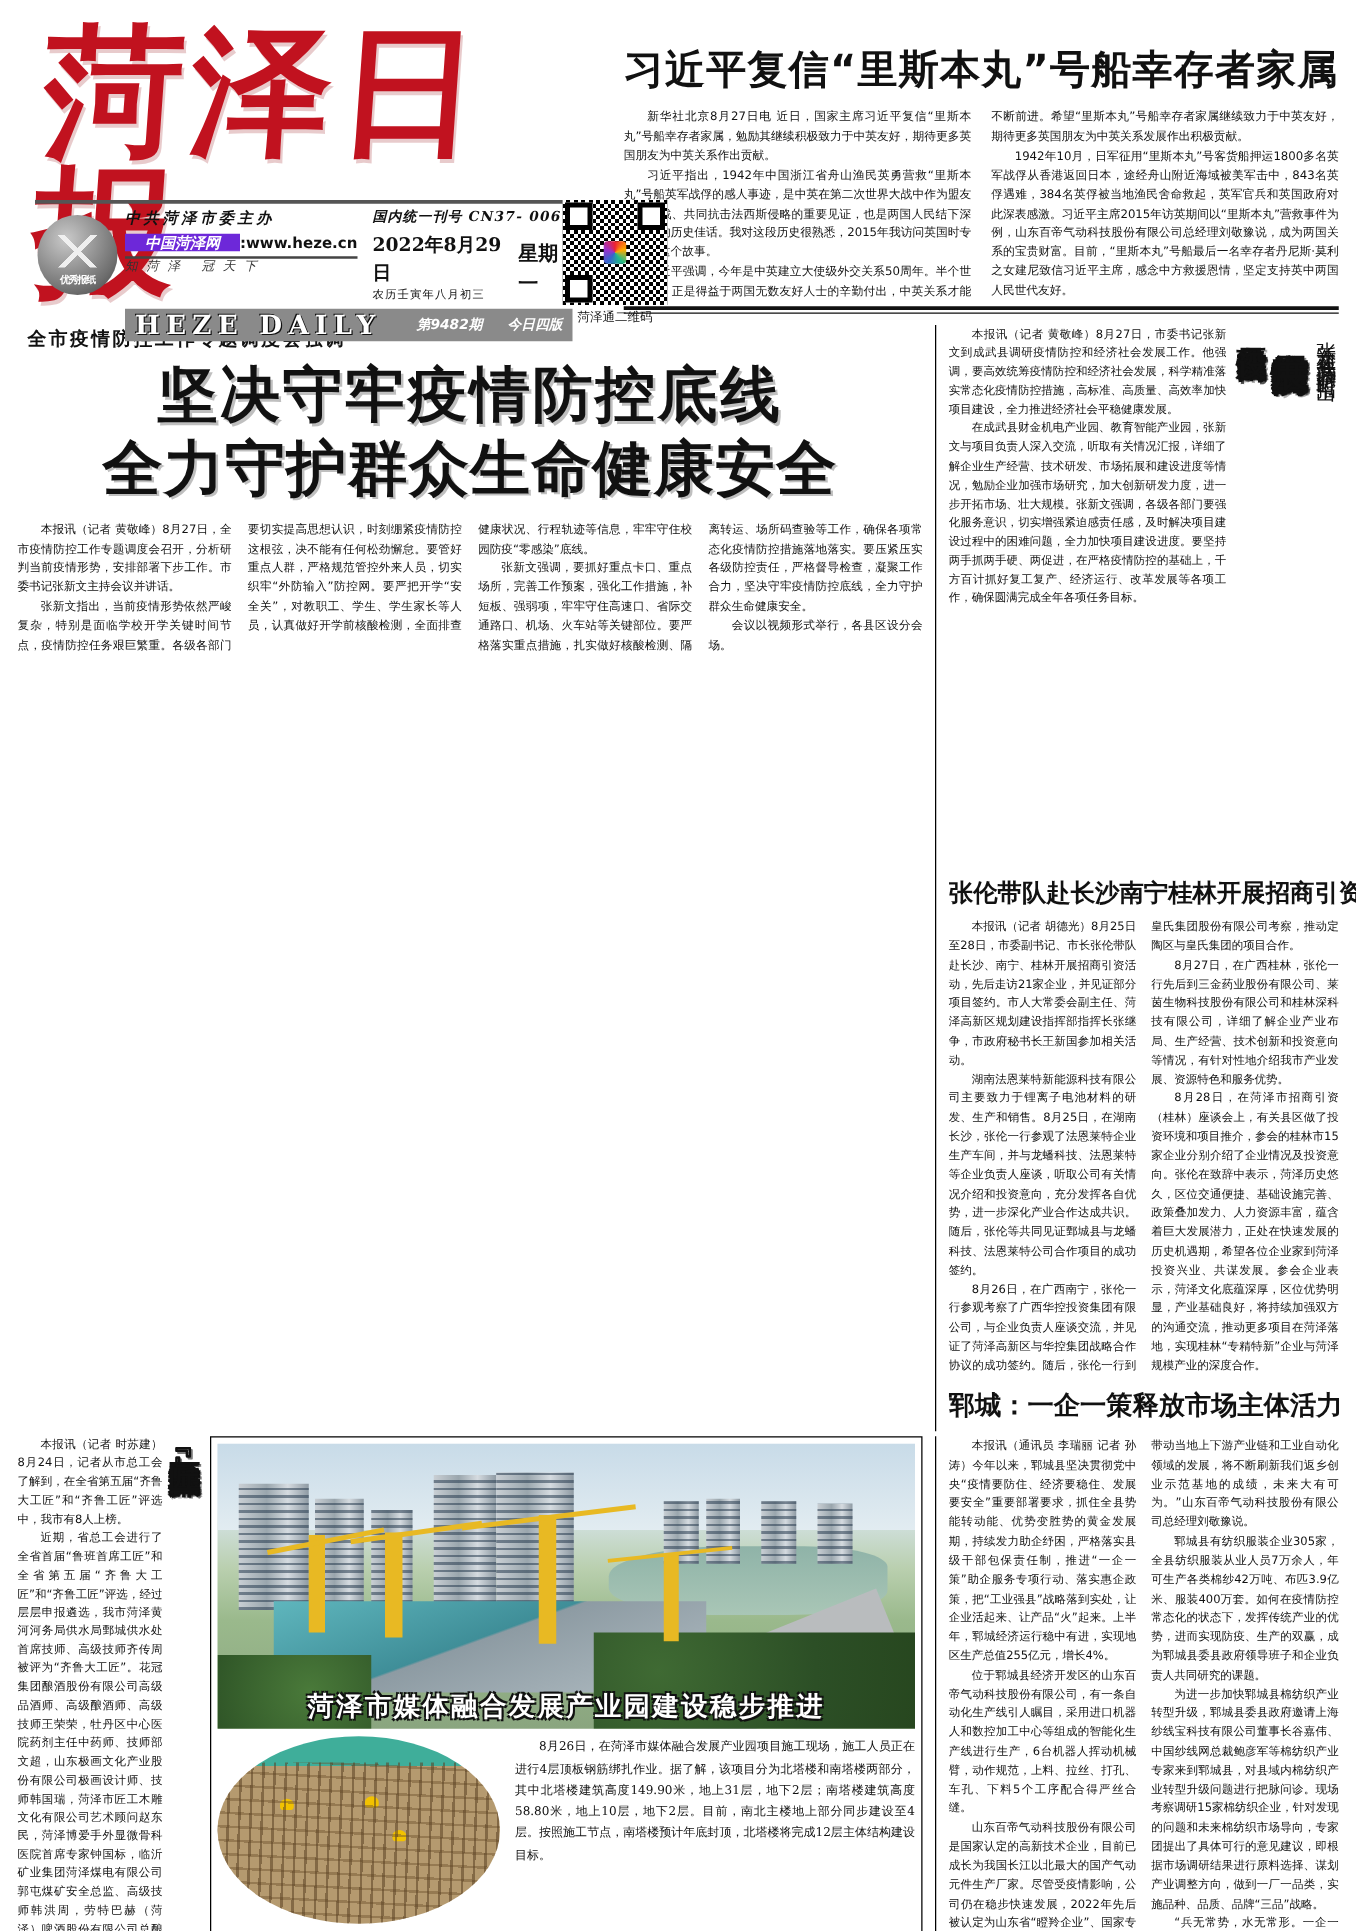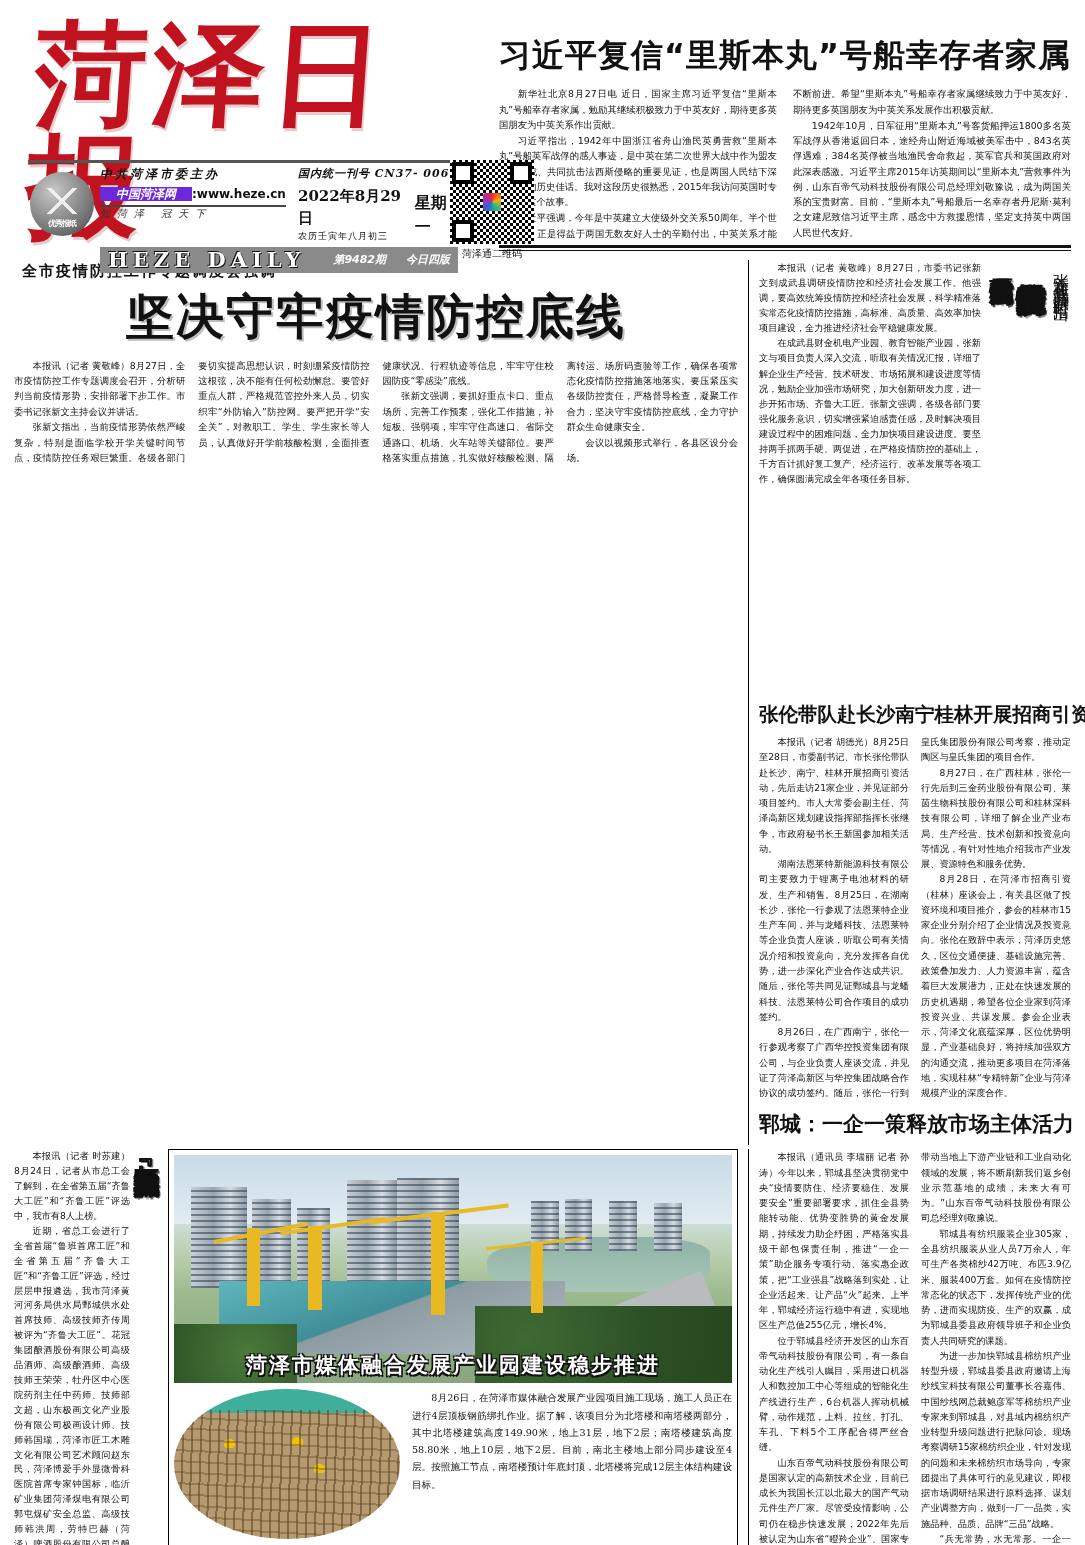--- a/index.html
+++ b/index.html
@@ -246,38 +246,39 @@
       <div class="rule-thin"></div>
     </div>
   </div>
 
   <div class="sec-a">
 
     <div class="sec-a-left">
       <div class="kicker">全市疫情防控工作专题调度会强调</div>
       <div class="mainhead">
         <div>坚决守牢疫情防控底线</div>
+        <div class="l2">全力守护群众生命健康安全</div>
       </div>
       <div class="four-col">
         <p>本报讯（记者 黄敬峰）8月27日，全市疫情防控工作专题调度会召开，分析研判当前疫情形势，安排部署下步工作。市委书记张新文主持会议并讲话。</p>
         <p>张新文指出，当前疫情形势依然严峻复杂，特别是面临学校开学关键时间节点，疫情防控任务艰巨繁重。各级各部门要切实提高思想认识，时刻绷紧疫情防控这根弦，决不能有任何松劲懈怠。要管好重点人群，严格规范管控外来人员，切实织牢“外防输入”防控网。要严把开学“安全关”，对教职工、学生、学生家长等人员，认真做好开学前核酸检测，全面排查健康状况、行程轨迹等信息，牢牢守住校园防疫“零感染”底线。</p>
         <p>张新文强调，要抓好重点卡口、重点场所，完善工作预案，强化工作措施，补短板、强弱项，牢牢守住高速口、省际交通路口、机场、火车站等关键部位。要严格落实重点措施，扎实做好核酸检测、隔离转运、场所码查验等工作，确保各项常态化疫情防控措施落地落实。要压紧压实各级防控责任，严格督导检查，凝聚工作合力，坚决守牢疫情防控底线，全力守护群众生命健康安全。</p>
         <p>会议以视频形式举行，各县区设分会场。</p>
       </div>
     </div>
 
     <div class="sec-a-right">
 
       <div class="ra-wrap">
         <div class="vserif ra-kicker">张新文在成武县调研时指出</div>
         <div class="vtext ra-h1">高效统筹疫情防控和经济社会发展</div>
         <div class="vtext ra-h2">高标准高质量高效率加快项目建设</div>
         <div class="ra-body">
           <p>本报讯（记者 黄敬峰）8月27日，市委书记张新文到成武县调研疫情防控和经济社会发展工作。他强调，要高效统筹疫情防控和经济社会发展，科学精准落实常态化疫情防控措施，高标准、高质量、高效率加快项目建设，全力推进经济社会平稳健康发展。</p>
-          <p>在成武县财金机电产业园、教育智能产业园，张新文与项目负责人深入交流，听取有关情况汇报，详细了解企业生产经营、技术研发、市场拓展和建设进度等情况，勉励企业加强市场研究，加大创新研发力度，进一步开拓市场、齐鲁大工匠。张新文强调，各级各部门要强化服务意识，切实增强紧迫感责任感，及时解决项目建设过程中的困难问题，全力加快项目建设进度。要坚持两手抓两手硬、两促进，在严格疫情防控的基础上，千方百计抓好复工复产、经济运行、改革发展等各项工作，确保圆满完成全年各项任务目标。</p>
+          <p>在成武县财金机电产业园、教育智能产业园，张新文与项目负责人深入交流，听取有关情况汇报，详细了解企业生产经营、技术研发、市场拓展和建设进度等情况，勉励企业加强市场研究，加大创新研发力度，进一步开拓市场、壮大规模。张新文强调，各级各部门要强化服务意识，切实增强紧迫感责任感，及时解决项目建设过程中的困难问题，全力加快项目建设进度。要坚持两手抓两手硬、两促进，在严格疫情防控的基础上，千方百计抓好复工复产、经济运行、改革发展等各项工作，确保圆满完成全年各项任务目标。</p>
         </div>
       </div>
 
       <div class="rb-head">张伦带队赴长沙南宁桂林开展招商引资活动</div>
       <div class="rb-body">
         <p>本报讯（记者 胡德光）8月25日至28日，市委副书记、市长张伦带队赴长沙、南宁、桂林开展招商引资活动，先后走访21家企业，并见证部分项目签约。市人大常委会副主任、菏泽高新区规划建设指挥部指挥长张继争，市政府秘书长王新国参加相关活动。</p>
         <p>湖南法恩莱特新能源科技有限公司主要致力于锂离子电池材料的研发、生产和销售。8月25日，在湖南长沙，张伦一行参观了法恩莱特企业生产车间，并与龙蟠科技、法恩莱特等企业负责人座谈，听取公司有关情况介绍和投资意向，充分发挥各自优势，进一步深化产业合作达成共识。随后，张伦等共同见证鄄城县与龙蟠科技、法恩莱特公司合作项目的成功签约。</p>
         <p>8月26日，在广西南宁，张伦一行参观考察了广西华控投资集团有限公司，与企业负责人座谈交流，并见证了菏泽高新区与华控集团战略合作协议的成功签约。随后，张伦一行到皇氏集团股份有限公司考察，推动定陶区与皇氏集团的项目合作。</p>
         <p>8月27日，在广西桂林，张伦一行先后到三金药业股份有限公司、莱茵生物科技股份有限公司和桂林深科技有限公司，详细了解企业产业布局、生产经营、技术创新和投资意向等情况，有针对性地介绍我市产业发展、资源特色和服务优势。</p>
         <p>8月28日，在菏泽市招商引资（桂林）座谈会上，有关县区做了投资环境和项目推介，参会的桂林市15家企业分别介绍了企业情况及投资意向。张伦在致辞中表示，菏泽历史悠久，区位交通便捷、基础设施完善、政策叠加发力、人力资源丰富，蕴含着巨大发展潜力，正处在快速发展的历史机遇期，希望各位企业家到菏泽投资兴业、共谋发展。参会企业表示，菏泽文化底蕴深厚，区位优势明显，产业基础良好，将持续加强双方的沟通交流，推动更多项目在菏泽落地，实现桂林“专精特新”企业与菏泽规模产业的深度合作。</p>

